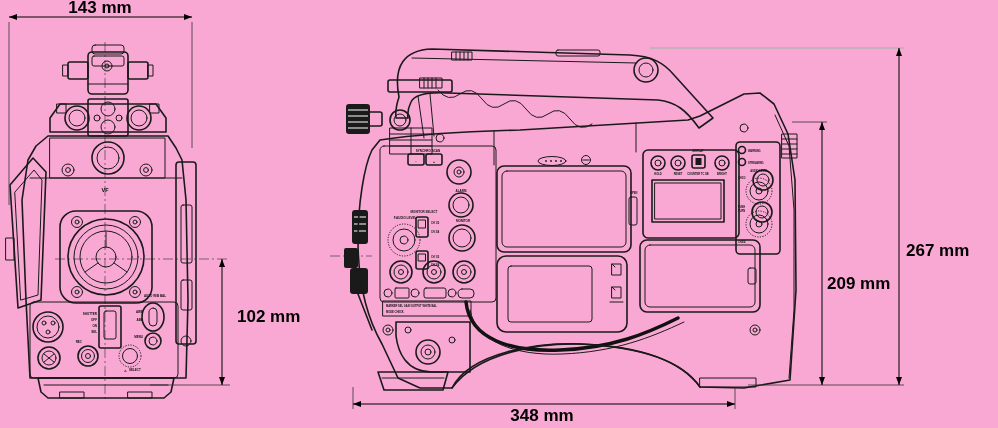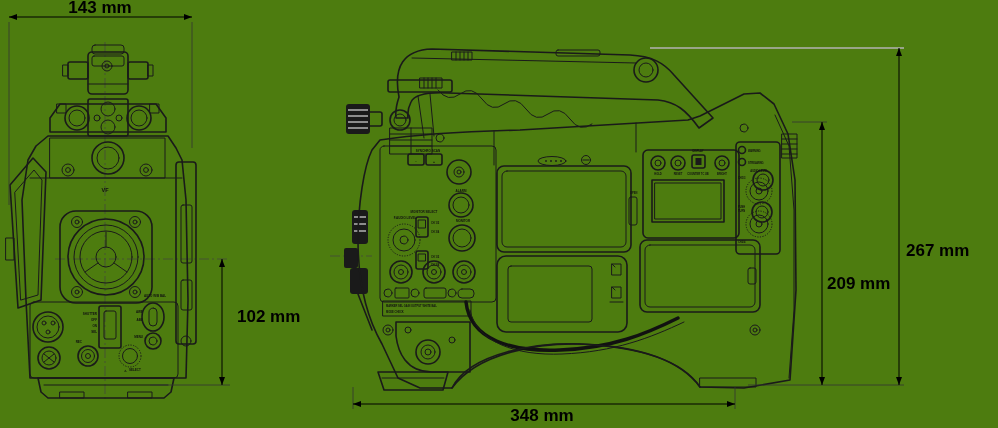--- a/index.html
+++ b/index.html
@@ -1,16 +1,16 @@
 <!DOCTYPE html>
 <html><head>
 <meta charset="utf-8">
 <style>
   html,body{margin:0;padding:0;background:#ffffff;}
-  .canvas{position:relative;width:998px;height:428px;background:#4d7c0f;overflow:hidden;
+  .canvas{position:relative;width:998px;height:428px;background:#f9a8d4;overflow:hidden;
           font-family:"Liberation Sans",sans-serif;}
   svg{position:absolute;left:0;top:0;}
   .ln{fill:none;stroke:#1a1a1a;stroke-width:1;stroke-linejoin:round;stroke-linecap:round;}
   .ln2{fill:none;stroke:#1a1a1a;stroke-width:1.6;stroke-linejoin:round;stroke-linecap:round;}
   .lnth{fill:none;stroke:#111;stroke-width:3.4;stroke-linecap:round;}
   .fillb{fill:#1a1a1a;stroke:none;}
   .knurl{fill:none;stroke:#1a1a1a;stroke-width:1;stroke-dasharray:1.2,1.4;}
   .dim{stroke:#000;stroke-width:1;fill:none;}
   .ext{stroke:#333;stroke-width:0.8;fill:none;}
   .extg{stroke:#b3b3b3;stroke-width:1.6;fill:none;}

